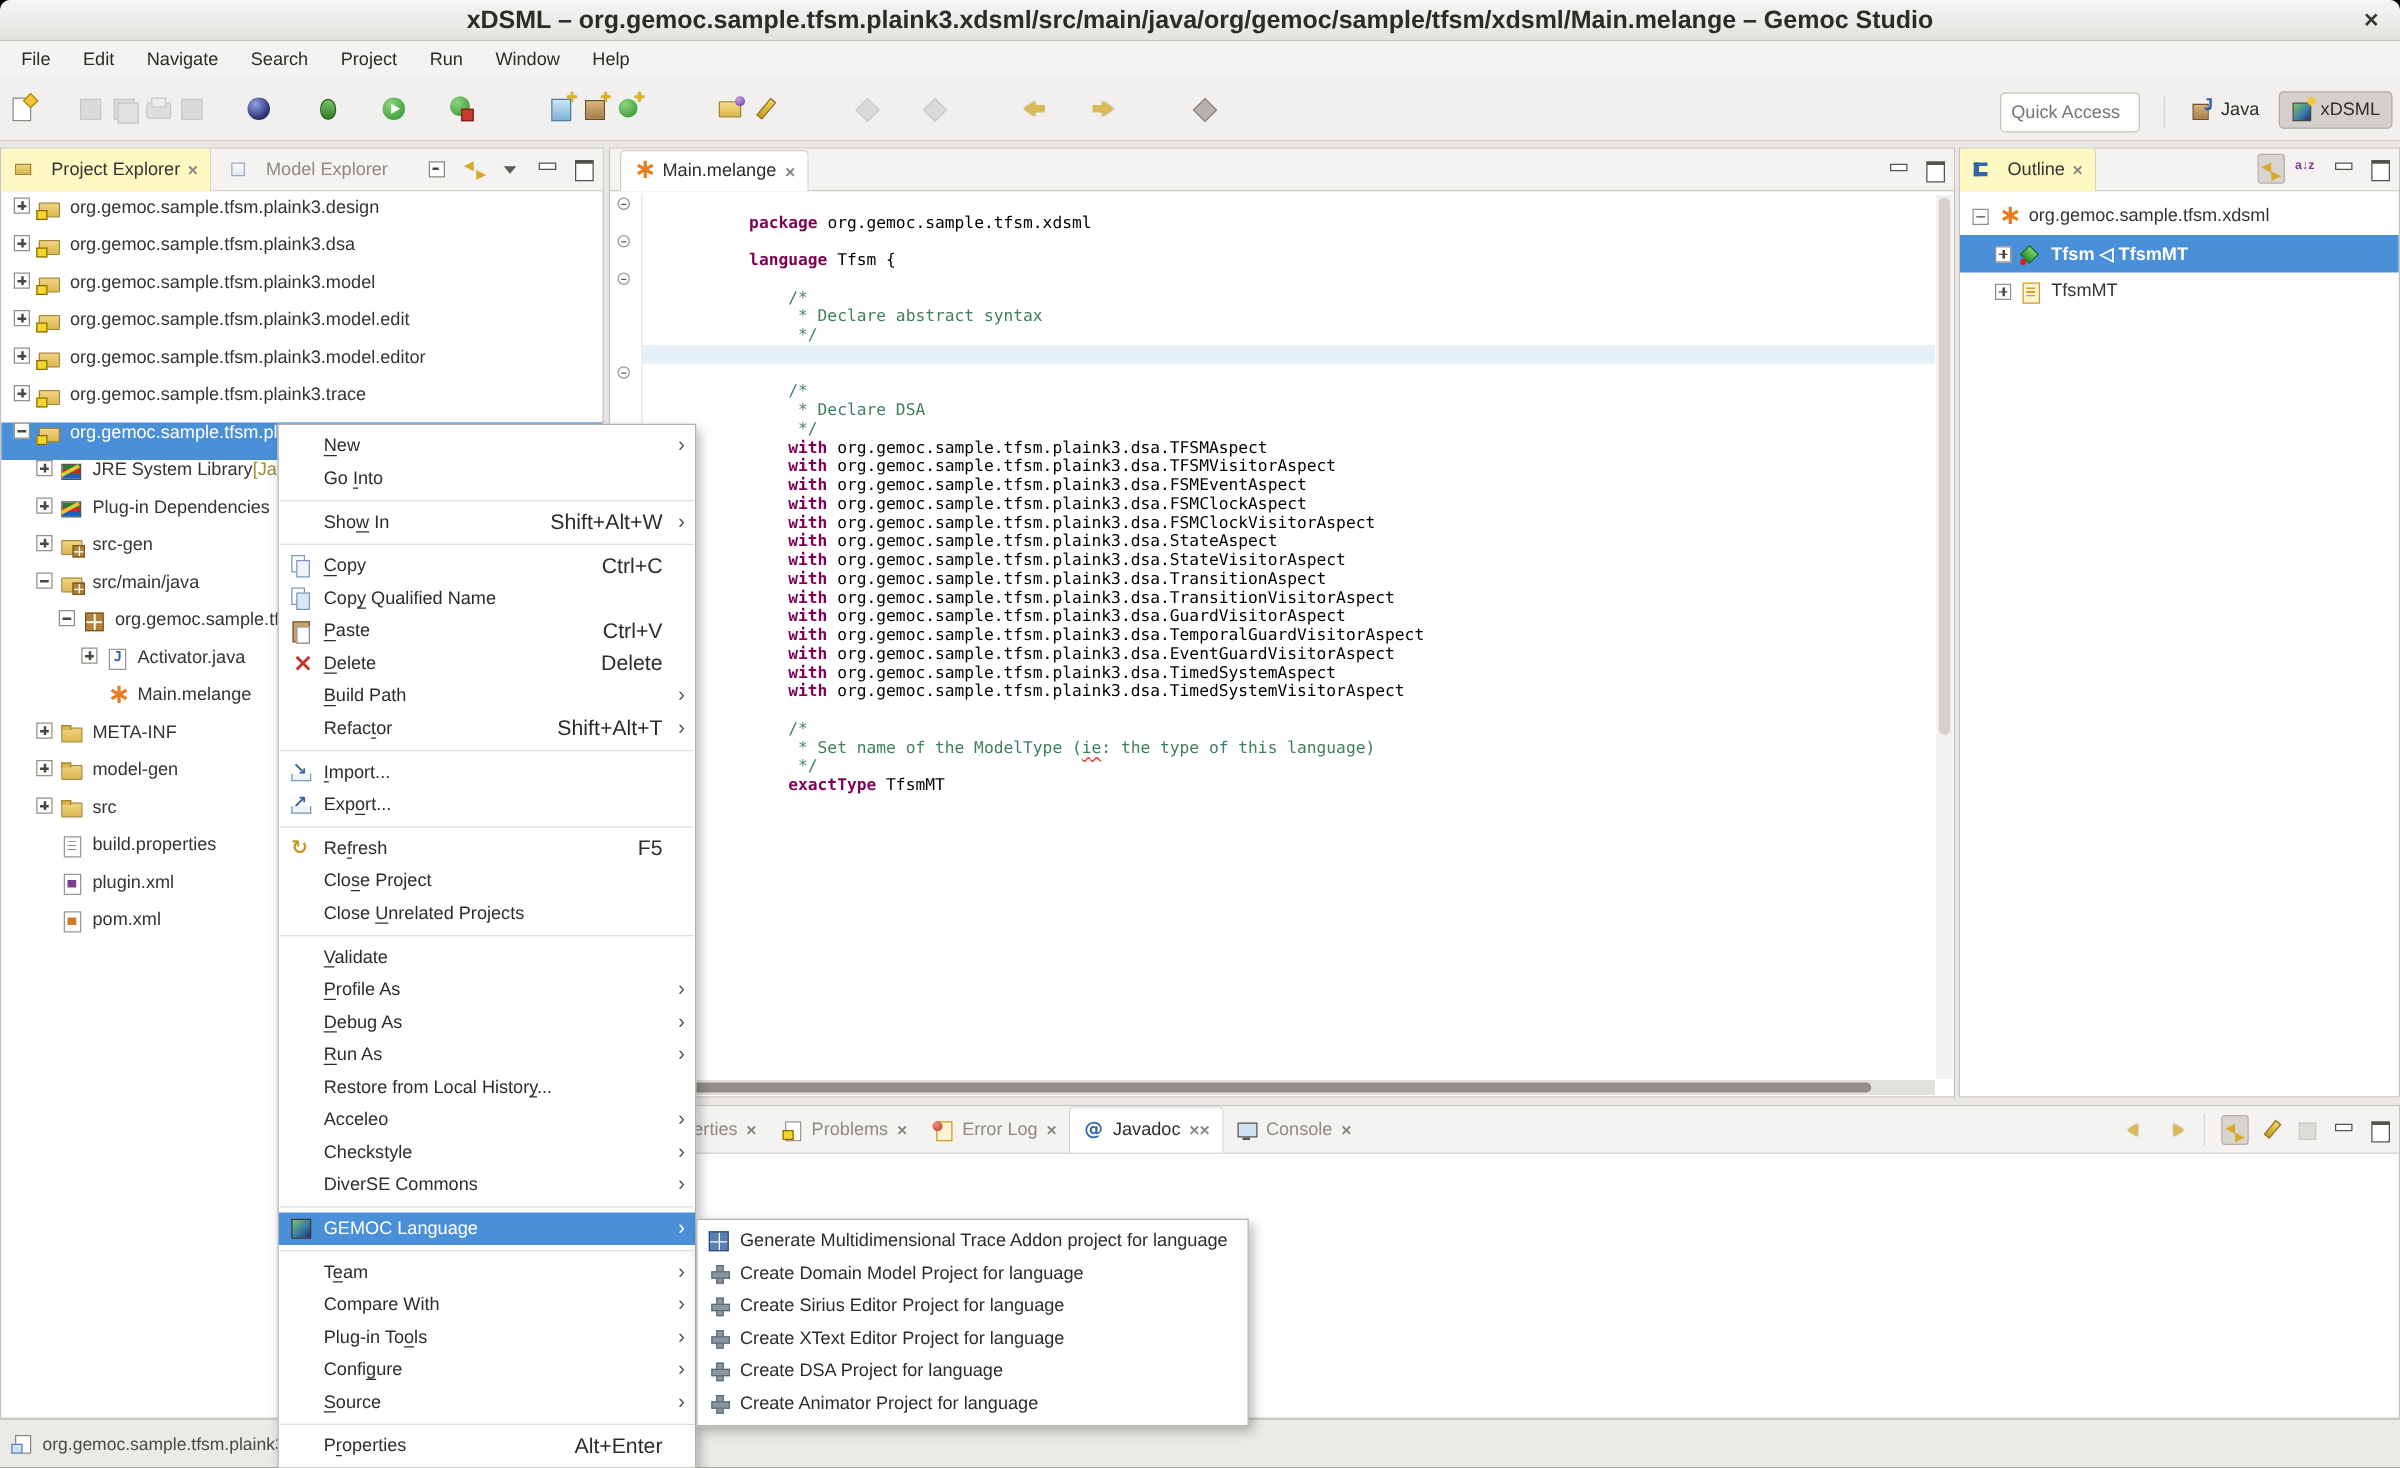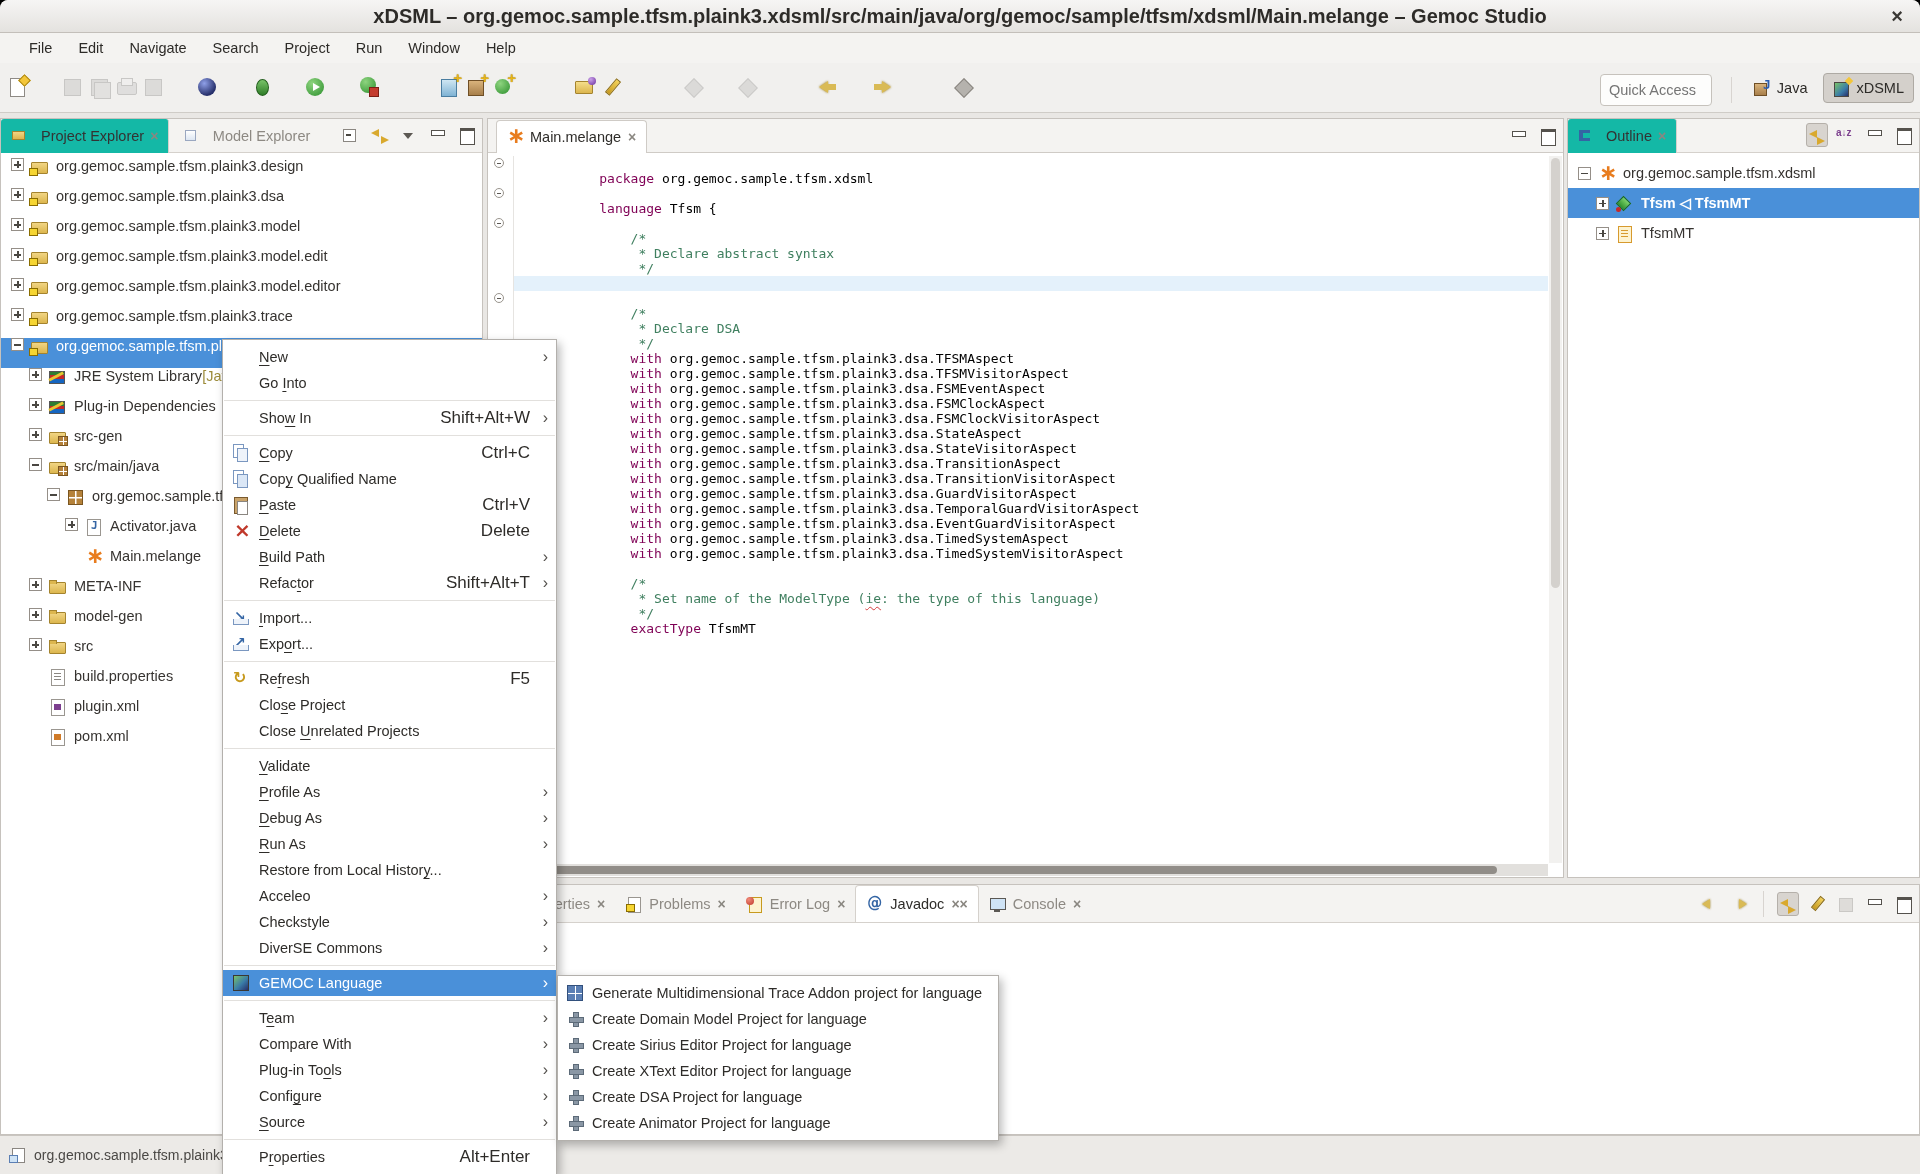--- a/index.html
+++ b/index.html
@@ -5,21 +5,21 @@
 *{box-sizing:border-box;margin:0;padding:0}
 html,body{width:1920px;height:1174px;overflow:hidden;background:#000;font-family:"Liberation Sans",sans-serif}
 .win{position:absolute;inset:0;background:#e9e7e4;border-radius:8px 8px 0 0;overflow:hidden}
 
 .tbar{position:absolute;left:0;top:0;right:0;height:33px;background:linear-gradient(#f6f5f4,#e4e2df);border-bottom:1px solid #c3bfba;border-radius:8px 8px 0 0}
 .title{position:absolute;left:0;right:0;top:0;height:33px;line-height:33px;text-align:center;font-size:20px;font-weight:bold;color:#2d2b28}
 .closex{position:absolute;right:12px;top:5px;width:22px;height:22px;text-align:center;line-height:22px;font-size:16px;font-weight:bold;color:#3a3834}
 .closex::before{content:"\00D7";font-size:20px}
 
 .mbar{position:absolute;left:0;top:33px;right:0;height:30px;background:#f4f3f1}
-.mbar .mwrap{display:flex;height:30px;align-items:flex-start;padding-left:16px}
+.mbar .mwrap{display:flex;height:30px;align-items:flex-start;padding-left:4px}
 .mitem{padding:0 13px;font-size:14.5px;color:#2d2b28;line-height:30px}
 
 .toolbar{position:absolute;left:0;top:63px;right:0;height:50px;background:#f1f0ee;border-bottom:1px solid #cfccc7}
 .tb-left{position:absolute;left:6px;top:12px;display:flex;align-items:center;gap:3px}
 .ti{width:24px;height:24px;position:relative;border-radius:3px;flex:none}
 .ti[data-d="1"]{opacity:.35;filter:grayscale(.8)}
 .tsep{width:1px;height:26px;background:#d8d4d0;margin:0 6px;flex:none}
 
 .ti[data-k="new-wizard"]::before{content:"";position:absolute;left:4px;top:3px;width:13px;height:17px;background:#fff;border:1px solid #8e8a85}
 .ti[data-k="new-wizard"]::after{content:"";position:absolute;right:1px;top:1px;width:7px;height:7px;background:#f3c63a;border:1px solid #a98410;transform:rotate(45deg)}
@@ -52,21 +52,21 @@
 .pbtn[data-active="1"]{background:#d4d0cb;border-color:#aeaaa4}
 .pico{width:17px;height:16px;position:relative}
 .pico[data-k="java"]::before{content:"";position:absolute;left:0;top:3px;width:11px;height:11px;background:linear-gradient(#d9b37c,#a87f4a);border:1px solid #6f4f26}
 .pico[data-k="java"]::after{content:"J";position:absolute;right:0;top:-3px;color:#2a5db0;font:bold 13px "DejaVu Sans Mono",monospace}
 .pico[data-k="xdsml"]::before{content:"";position:absolute;left:1px;top:2px;width:13px;height:13px;background:linear-gradient(135deg,#79c36a,#3a7ca8 60%,#27306b);border:1px solid #4a4742}
 .pico[data-k="xdsml"]::after{content:"";position:absolute;right:-2px;top:-2px;width:6px;height:6px;background:#f3c63a;transform:rotate(45deg)}
 
 .panel{position:absolute;background:#fff;border:1px solid #c6c2bd}
 .phead{position:absolute;left:0;top:0;right:0;height:34px;background:#f4f3f1;border-bottom:1px solid #d5d1cc}
 .vtab{display:inline-flex;align-items:center;gap:6px;height:34px;padding:0 10px;font-size:14.5px;color:#8d8983;position:relative}
-.vtab[data-active="1"]{background:#14b8a6;color:#333;border-right:1px solid #d5d1cc;border-radius:3px 3px 0 0}
+.vtab[data-active="1"]{background:#fef9c3;color:#333;border-right:1px solid #d5d1cc;border-radius:3px 3px 0 0}
 .tclose{color:#8a8781;font-weight:bold;font-size:14px}
 .tclose::before{content:"\00D7"}
 .hicons{position:absolute;right:4px;top:4px;display:flex;align-items:center;gap:7px}
 .hi{width:22px;height:24px;position:relative}
 .hi[data-pressed="1"]{background:#d8d4cf;border:1px solid #b5b0aa;border-radius:3px}
 .hi[data-k="collapse"]::before{content:"";position:absolute;left:3px;top:6px;width:11px;height:11px;border:1px solid #8a8681;background:#fff}
 .hi[data-k="collapse"]::after{content:"";position:absolute;left:6px;top:11px;width:5px;height:1.5px;background:#4a4742}
 .hi[data-k="link"]::before{content:"";position:absolute;left:2px;top:6px;border-right:8px solid #d9a92e;border-top:4px solid transparent;border-bottom:4px solid transparent}
 .hi[data-k="link"]::after{content:"";position:absolute;right:2px;top:13px;border-left:8px solid #d9a92e;border-top:4px solid transparent;border-bottom:4px solid transparent}
 .hi[data-k="chevron"]::before{content:"";position:absolute;left:5px;top:10px;border-left:5px solid transparent;border-right:5px solid transparent;border-top:6px solid #5c5853}
@@ -109,21 +109,21 @@
 .trow[data-icon="pomfile"] .ticon::after{content:"";position:absolute;left:6px;top:6px;width:7px;height:6px;background:#d07b28}
 
 .etabbar{position:absolute;left:0;top:0;right:0;height:34px;background:#f4f3f1;border-bottom:1px solid #cfcbc6}
 .etab{position:absolute;left:8px;top:1px;height:33px;background:#fff;border:1px solid #cfcbc6;border-bottom:none;border-radius:4px 4px 0 0;display:flex;align-items:center;gap:7px;padding:0 10px;font-size:14.5px;color:#2f2d2a}
 .eicon{width:16px;height:16px;position:relative}
 .eicon::before{content:"\2217";position:absolute;left:0;top:-6px;color:#e87c1e;font:bold 22px "DejaVu Sans",sans-serif}
 .codewrap{position:absolute;top:37px;left:25px;right:15px;bottom:14px;border-left:1px solid #e6e4e1}
 .cl{height:15px;line-height:15px;font-family:"DejaVu Sans Mono",monospace;font-size:13px;white-space:pre;position:relative;padding-left:7px}
 .cl[data-hl="1"]{background:#e4f1fb}
 .cl span{white-space:pre}
-.kw{color:#7f0055;font-weight:normal}
+.kw{color:#7f0055;font-weight:bold}
 .str{color:#2a00ff}
 .com{color:#3f7f5f}
 .wavy{text-decoration:underline wavy #d43c3c;text-decoration-thickness:1px;text-underline-offset:3px}
 .fold{display:none}
 .cl[data-fold="1"] .fold{display:block;position:absolute;left:-20px;top:2px;width:10px;height:10px;border:1px solid #9a958e;border-radius:50%;background:#fff}
 .cl[data-fold="1"] .fold::before{content:"";position:absolute;left:2px;right:2px;top:4px;height:1px;background:#5c5853}
 .vsb{position:absolute;top:37px;right:1px;width:13px;bottom:14px;background:#f2f1ef}
 .vsb::before{content:"";position:absolute;left:2px;right:2px;top:2px;height:430px;background:#d4d1cd;border-radius:6px}
 .hsb{position:absolute;left:1px;right:15px;bottom:1px;height:12px;background:#e2e0dd}
 .hsb::before{content:"";position:absolute;left:2px;top:2px;bottom:2px;width:95%;background:#918d88;border-radius:6px}

